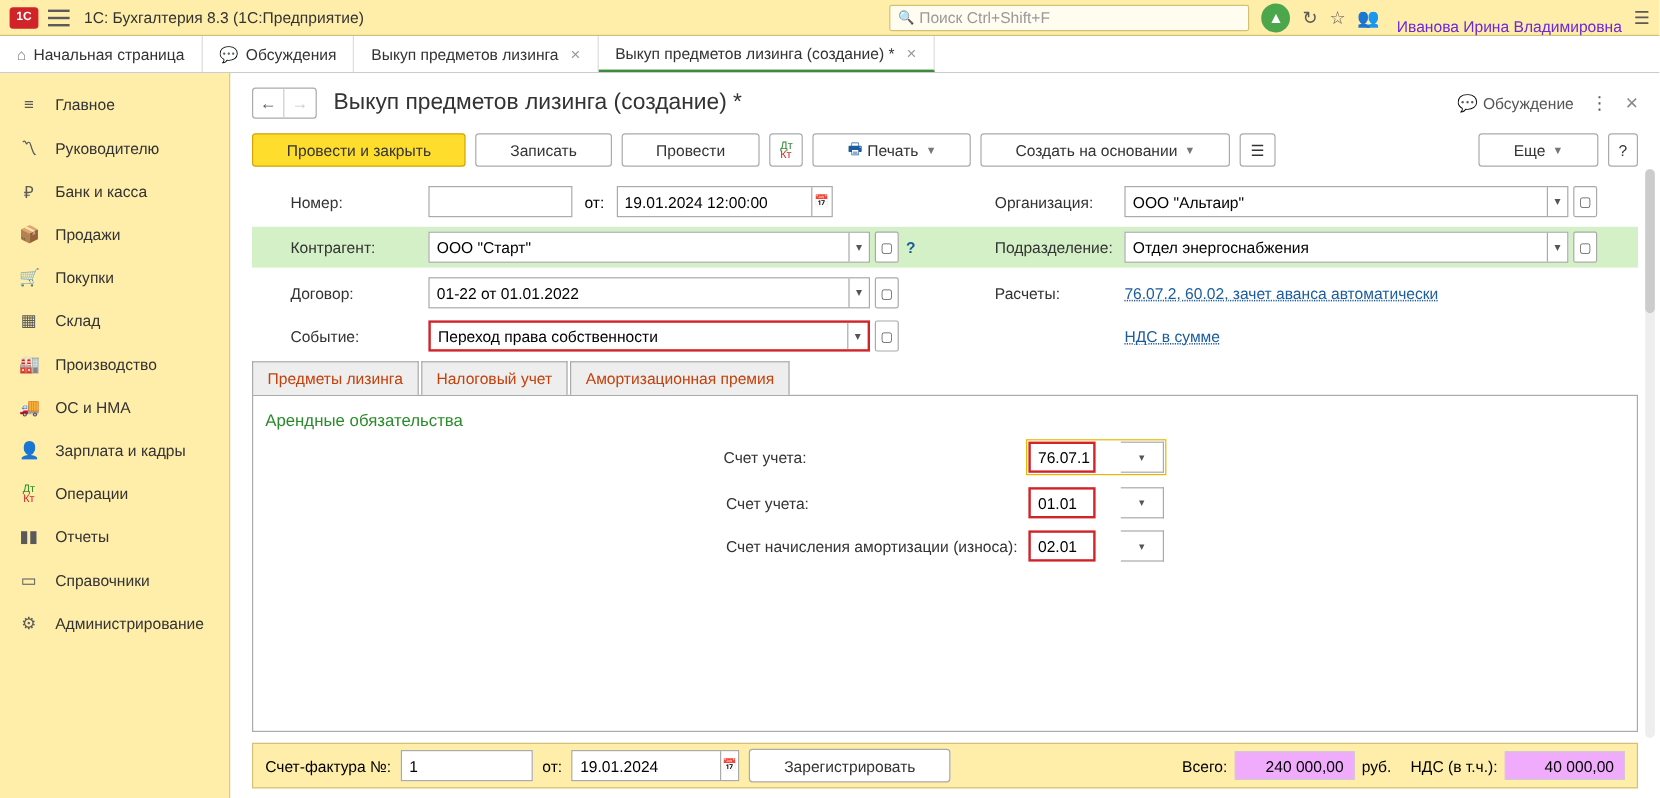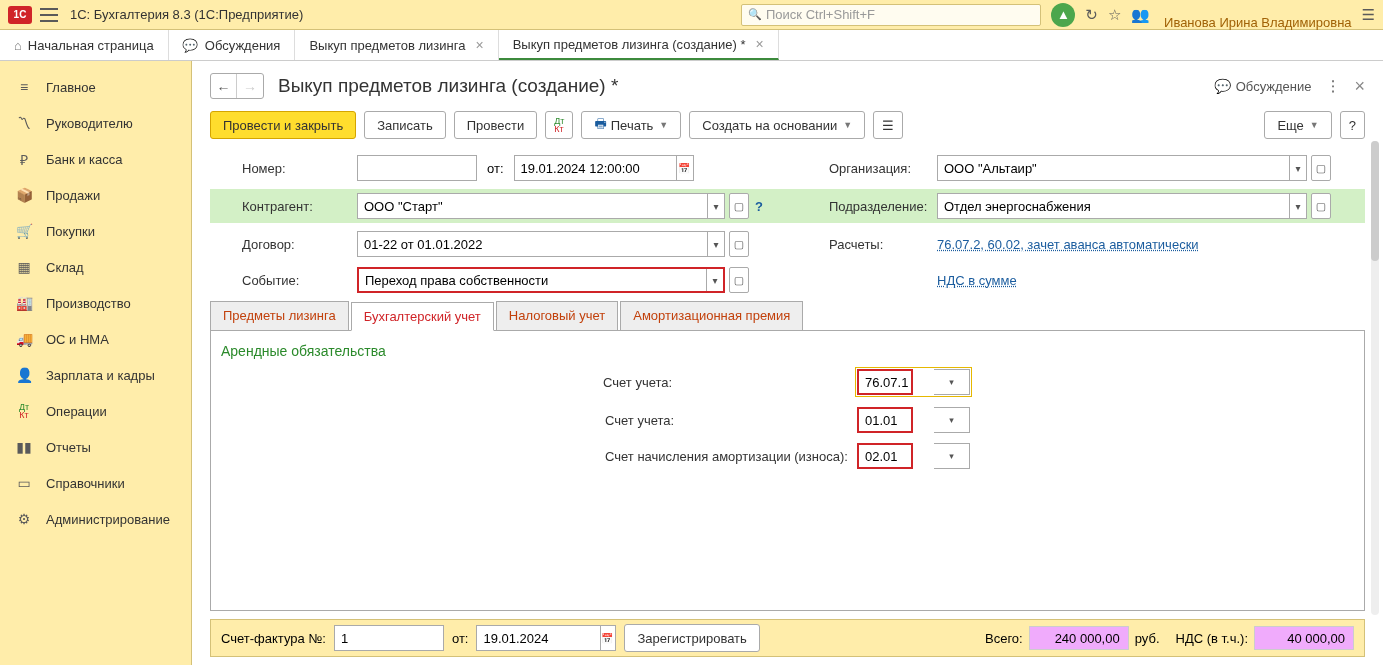--- a/index.html
+++ b/index.html
@@ -9,21 +9,21 @@
 .top-bar { height: 30px; background: #ffedaa; border-bottom: 1px solid #d4c178; display: flex; align-items: center; padding: 0 8px; }
 .logo-1c { width: 24px; height: 18px; background: #d02428; border-radius: 3px; color: #fff; font-size: 10px; font-weight: bold; display: flex; align-items: center; justify-content: center; margin-right: 8px; }
 .hamburger { width: 18px; height: 14px; display: flex; flex-direction: column; justify-content: space-between; margin-right: 12px; cursor: pointer; }
 .hamburger span { height: 2px; background: #5a5a5a; }
 .app-title { color: #333; flex: 0 0 auto; }
 .top-search { margin-left: auto; width: 300px; height: 22px; background: #fffcf0; border: 1px solid #d4c178; border-radius: 2px; display: flex; align-items: center; padding: 0 6px; color: #999; }
 .top-search .si { margin-right: 4px; font-size: 11px; }
 .top-icons { display: flex; align-items: center; margin-left: 10px; gap: 10px; }
 .bell-circle { width: 24px; height: 24px; border-radius: 50%; background: #4ca64c; display: flex; align-items: center; justify-content: center; color: #fff; font-size: 13px; }
 .top-icon { color: #5a5a5a; font-size: 15px; cursor: pointer; }
-.user-name { color: #a16207; margin-left: 4px; margin-top: 16px; }
+.user-name { color: #6d28d9; margin-left: 4px; margin-top: 16px; }
 
 
 .top-tabs { height: 31px; background: #fff; border-bottom: 1px solid #ccc; display: flex; align-items: stretch; }
 .top-tab { display: flex; align-items: center; padding: 0 14px; border-right: 1px solid #ddd; color: #333; gap: 6px; cursor: pointer; position: relative; }
 .top-tab .tab-icon { color: #777; font-size: 13px; }
 .top-tab.active { border-bottom: 2px solid #3c8a3c; }
 .top-tab .tab-close { color: #999; font-size: 14px; margin-left: 4px; }
 
 
 .main-layout { display: flex; height: 604px; }
@@ -38,21 +38,21 @@
 .nav-arrows div { width: 26px; height: 24px; display: flex; align-items: center; justify-content: center; font-size: 14px; color: #555; cursor: pointer; }
 .nav-arrows div:first-child { border-right: 1px solid #ccc; }
 .nav-arrows div.disabled { color: #ccc; }
 .page-title { font-size: 19px; color: #333; }
 .header-right { margin-left: auto; display: flex; align-items: center; gap: 14px; }
 .hr-btn { display:flex; align-items:center; gap:4px; color:#555; cursor:pointer; }
 .close-x { font-size: 18px; color: #888; cursor: pointer; }
 
 
 .toolbar { display: flex; align-items: center; gap: 8px; margin-bottom: 14px; }
-.btn { height: 28px; padding: 0 12px; border: 1px solid #aaa; border-radius: 3px; background: #fff; display: flex; align-items: center; color: #333; cursor: pointer; gap: 4px; }
+.btn { height: 28px; padding: 0 28px; border: 1px solid #aaa; border-radius: 3px; background: #fff; display: flex; align-items: center; color: #333; cursor: pointer; gap: 4px; }
 .btn.primary { background: #ffdd2d; border-color: #d4a400; font-weight: normal; }
 .btn .caret { font-size: 9px; color: #777; margin-left: 2px; }
 .btn.icon-only { padding: 0 8px; }
 .toolbar-spacer { flex: 1; }
 
 
 .form-area { }
 .form-row { display: flex; align-items: center; min-height: 30px; margin-bottom: 6px; }
 .form-row.hl-green { background: #d3f0c6; padding: 4px 0; }
 .form-col { display: flex; align-items: center; margin-left: 32px; }
@@ -321,21 +321,20 @@
         </div>
         <div class="form-col">
           <span class="label2"></span>
           <span class="link">НДС в сумме</span>
         </div>
       </div>
     </div>
 
     <div class="tabs-bar">
       <div class="tab-pane-btn">Предметы лизинга</div>
-      <div class="tab-pane-btn active">Бухгалтерский учет</div>
       <div class="tab-pane-btn">Налоговый учет</div>
       <div class="tab-pane-btn">Амортизационная премия</div>
     </div>
     <div class="tab-content-area">
       <div class="section-title">Арендные обязательства</div>
       <div class="acct-row">
         <div class="acct-label">Счет учета:</div>
         <div class="yellow-wrap">
           <div class="acct-input-wrap">
             <div class="acct-val red-box" style="width:56px">76.07.1</div>

